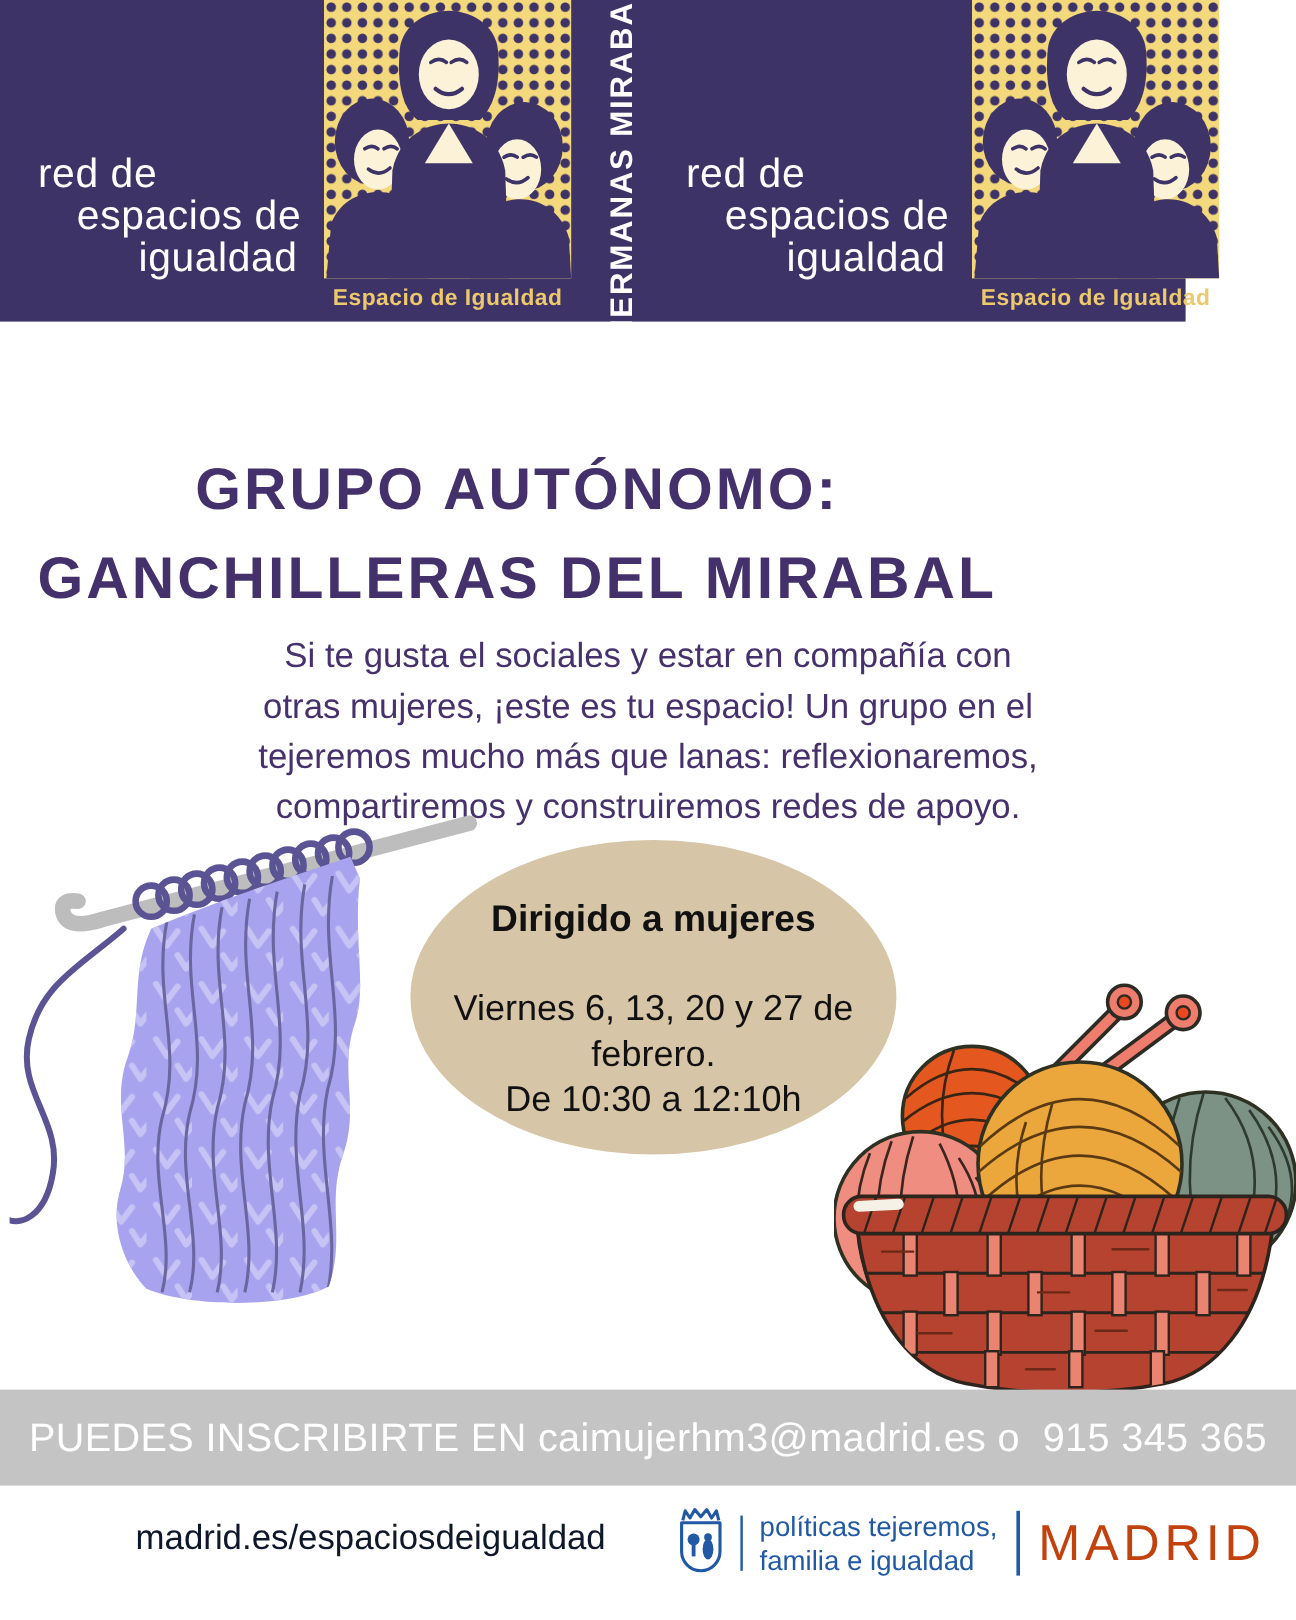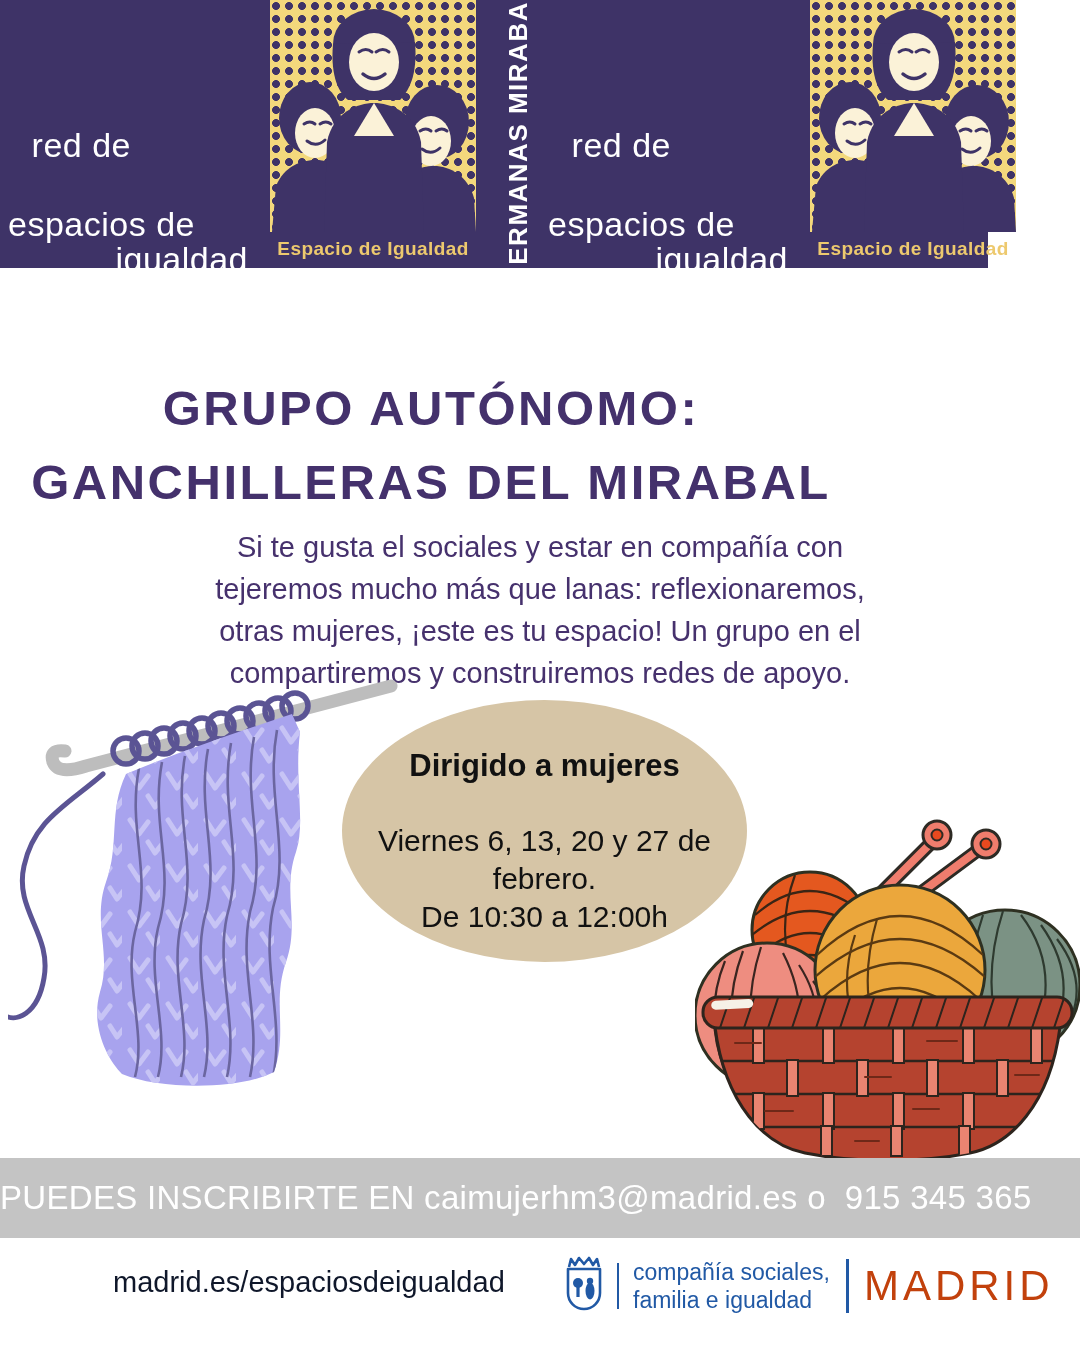--- a/index.html
+++ b/index.html
@@ -8,21 +8,21 @@
     font-family:"Liberation Sans",sans-serif;background:#ffffff;
   }
 
   
   .banner{position:absolute;left:0;top:0;width:988px;height:268px;background:#3E3367;}
   .banner-half{position:absolute;top:0;width:540px;height:268px;}
   .banner-half.h1{left:0;} .banner-half.h2{left:540px;}
   .net-logo{position:absolute;left:8px;top:128px;width:245px;color:#ffffff;
     font-size:34px;line-height:35px;font-weight:400;letter-spacing:.5px;}
   .net-logo .l1{text-align:right;padding-right:122px;}
-  .net-logo .l2{text-align:left;padding-right:2px;margin-top:44px;}
+  .net-logo .l2{text-align:right;padding-right:2px;}
   .net-logo .l3{text-align:right;padding-right:5px;}
   .photo{position:absolute;left:270px;top:0;width:206px;height:232px;
     background-color:#F3D87C;
     background-image:radial-gradient(circle at 6px 6px,#3E3367 3.6px,transparent 4.3px);
     background-size:13px 13px;}
   .photo svg{position:absolute;left:0;top:0;}
   .photo-caption{position:absolute;left:266px;top:238px;width:214px;text-align:center;
     color:#EDC96E;font-size:19px;font-weight:700;letter-spacing:.4px;}
   .vertical-label{position:absolute;right:6px;top:0;height:268px;
     writing-mode:vertical-rl;transform:rotate(180deg);
@@ -43,21 +43,21 @@
   .oval .audience{margin-top:48px;font-size:31px;font-weight:700;}
   .oval .sched{margin-top:38px;font-size:30px;line-height:38px;font-weight:400;}
   .oval .sched span{display:block;}
 
   
   .crochet{position:absolute;left:8px;top:672px;width:395px;height:420px;}
   .basket{position:absolute;left:695px;top:815px;width:385px;height:345px;}
 
   
   .signup-bar{position:absolute;left:0;top:1158px;width:1080px;height:80px;background:#C4C4C4;
-    display:flex;align-items:center;}
+    display:flex;align-items:center;justify-content:center;}
   .signup-bar span{color:#ffffff;font-size:33px;font-weight:400;letter-spacing:.3px;white-space:pre;}
 
   
   .footer-url{position:absolute;left:113px;top:1266px;color:#0f172a;font-size:29px;font-weight:400;}
   .madrid-logo{position:absolute;left:563px;top:1253px;height:66px;display:flex;align-items:center;}
   .madrid-logo .sep-thin{width:2px;height:46px;background:#2159A5;margin:0 14px 0 12px;}
   .madrid-logo .sep-thick{width:3px;height:54px;background:#2159A5;margin:0 15px 0 16px;}
   .dept{color:#2159A5;font-size:23px;line-height:28px;font-weight:400;}
   .city{color:#c2410c;font-size:42px;font-weight:400;letter-spacing:4px;}
 </style>
@@ -134,22 +134,22 @@
     </div>
   </header>
 
   <h1 class="title">
     <span>GRUPO AUTÓNOMO:</span>
     <span>GANCHILLERAS DEL MIRABAL</span>
   </h1>
 
   <p class="description">
     <span>Si te gusta el sociales y estar en compañía con</span>
+    <span>otras mujeres, ¡este es tu espacio! Un grupo en el</span>
     <span>tejeremos mucho más que lanas: reflexionaremos,</span>
-    <span>otras mujeres, ¡este es tu espacio! Un grupo en el</span>
     <span>compartiremos y construiremos redes de apoyo.</span>
   </p>
 
   <svg class="crochet" viewBox="0 0 395 420">
 
     <path d="M95,102 C58,134 26,148 16,194 C6,238 44,262 36,306 C30,342 8,352 -6,342" stroke="#5B5494" stroke-width="5" fill="none" stroke-linecap="round"></path>
 
     <path d="M383,14 L78,94 Q50,103 45,90 Q41,77 57,79" stroke="#BDBDBD" stroke-width="13" fill="none" stroke-linecap="round"></path>
 
     <g stroke="#5B5494" stroke-width="5.5" fill="none">
@@ -190,21 +190,21 @@
         <path d="M269,58 C257,124 283,176 265,236 C253,296 277,348 265,405"></path>
       </g>
     </g>
   </svg>
 
   <div class="oval">
     <div class="audience">Dirigido a mujeres</div>
     <div class="sched">
       <span>Viernes 6, 13, 20 y 27 de</span>
       <span>febrero.</span>
-      <span>De 10:30 a 12:00h</span>
+      <span>De 10:30 a 12:10h</span>
     </div>
   </div>
 
   <svg class="basket" viewBox="0 0 385 345">
     <defs>
       <clipPath id="cPink">
           <circle cx="72" cy="200" r="72"></circle>
         </clipPath>
       <clipPath id="cOrange">
           <circle cx="115" cy="115" r="58"></circle>
@@ -317,20 +317,20 @@
         <path d="M6,12 L8,4 L12,10 L16,3 L21,9 L26,3 L30,10 L34,4 L36,12"></path>
         <path d="M5,14 h32 v24 a16,16 0 0 1 -32,0 z"></path>
       </g>
       <circle cx="15" cy="28" r="5" fill="#2159A5"></circle>
       <rect x="13.4" y="32" width="3.2" height="10" fill="#2159A5"></rect>
       <ellipse cx="27" cy="36" rx="4.5" ry="8.5" fill="#2159A5"></ellipse>
       <circle cx="27" cy="26" r="3.2" fill="#2159A5"></circle>
     </svg>
     <div class="sep-thin"></div>
     <div class="dept">
-      <div>compañía sociales,</div>
+      <div>políticas tejeremos,</div>
       <div>familia e igualdad</div>
     </div>
     <div class="sep-thick"></div>
     <div class="city">MADRID</div>
   </div>
 
 </div>
 
 </body></html>

